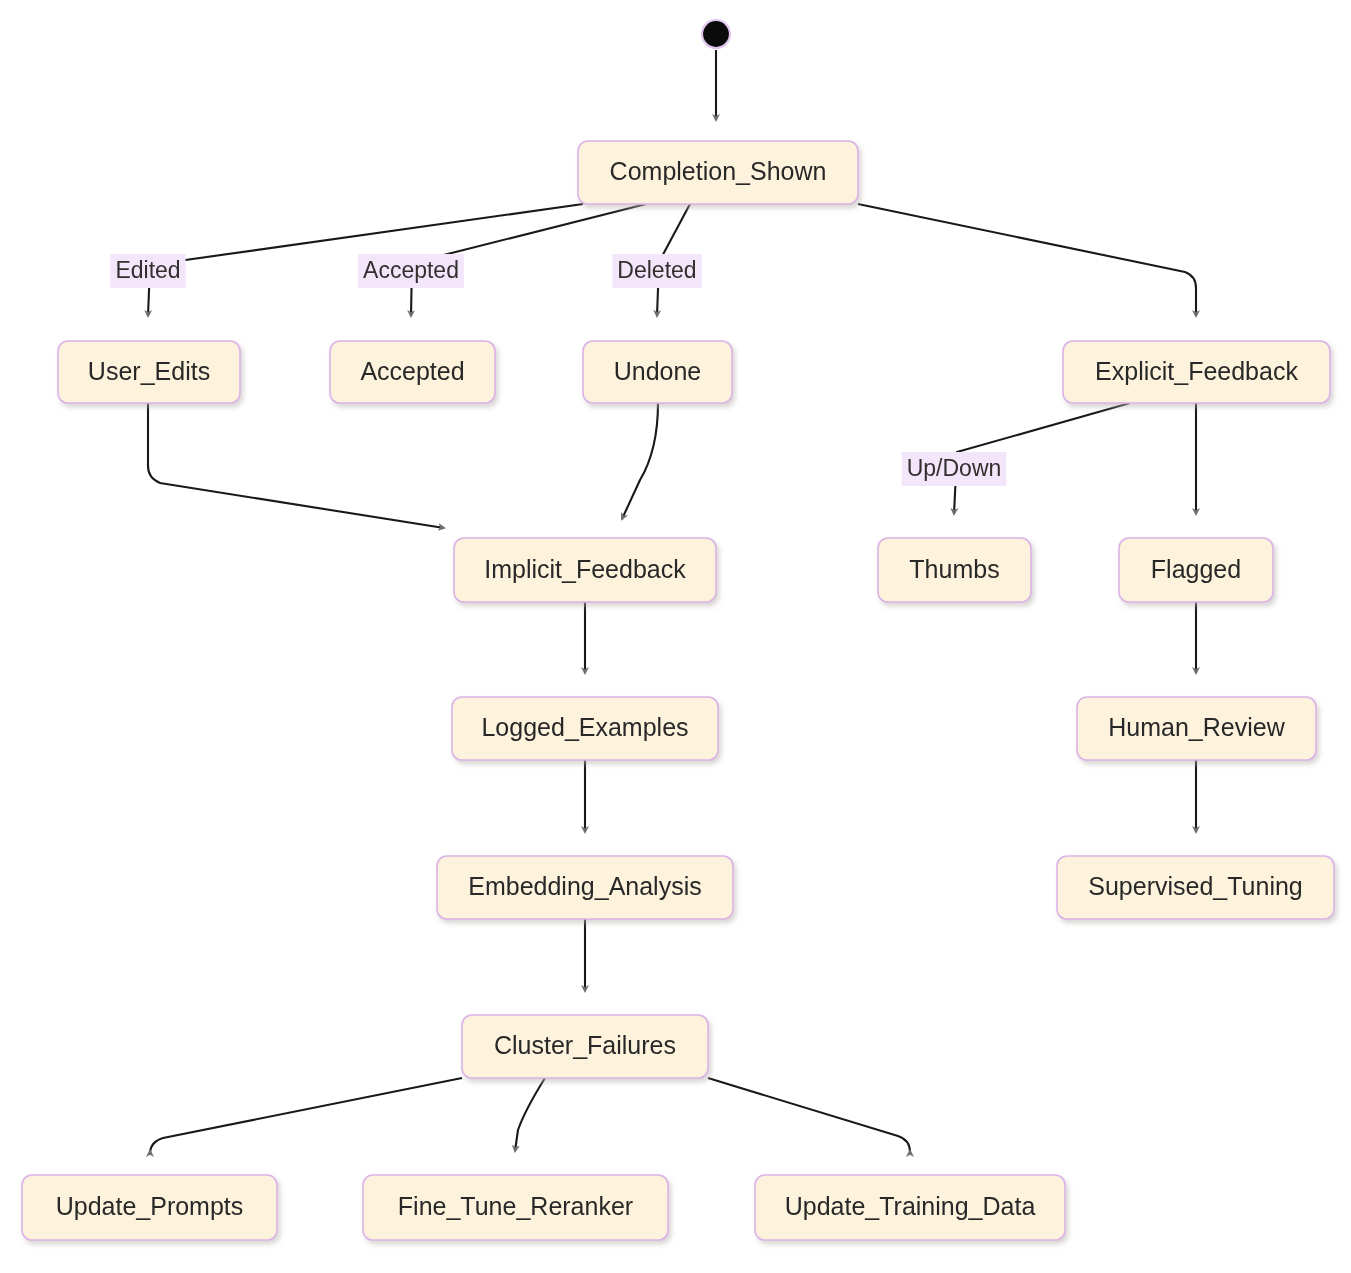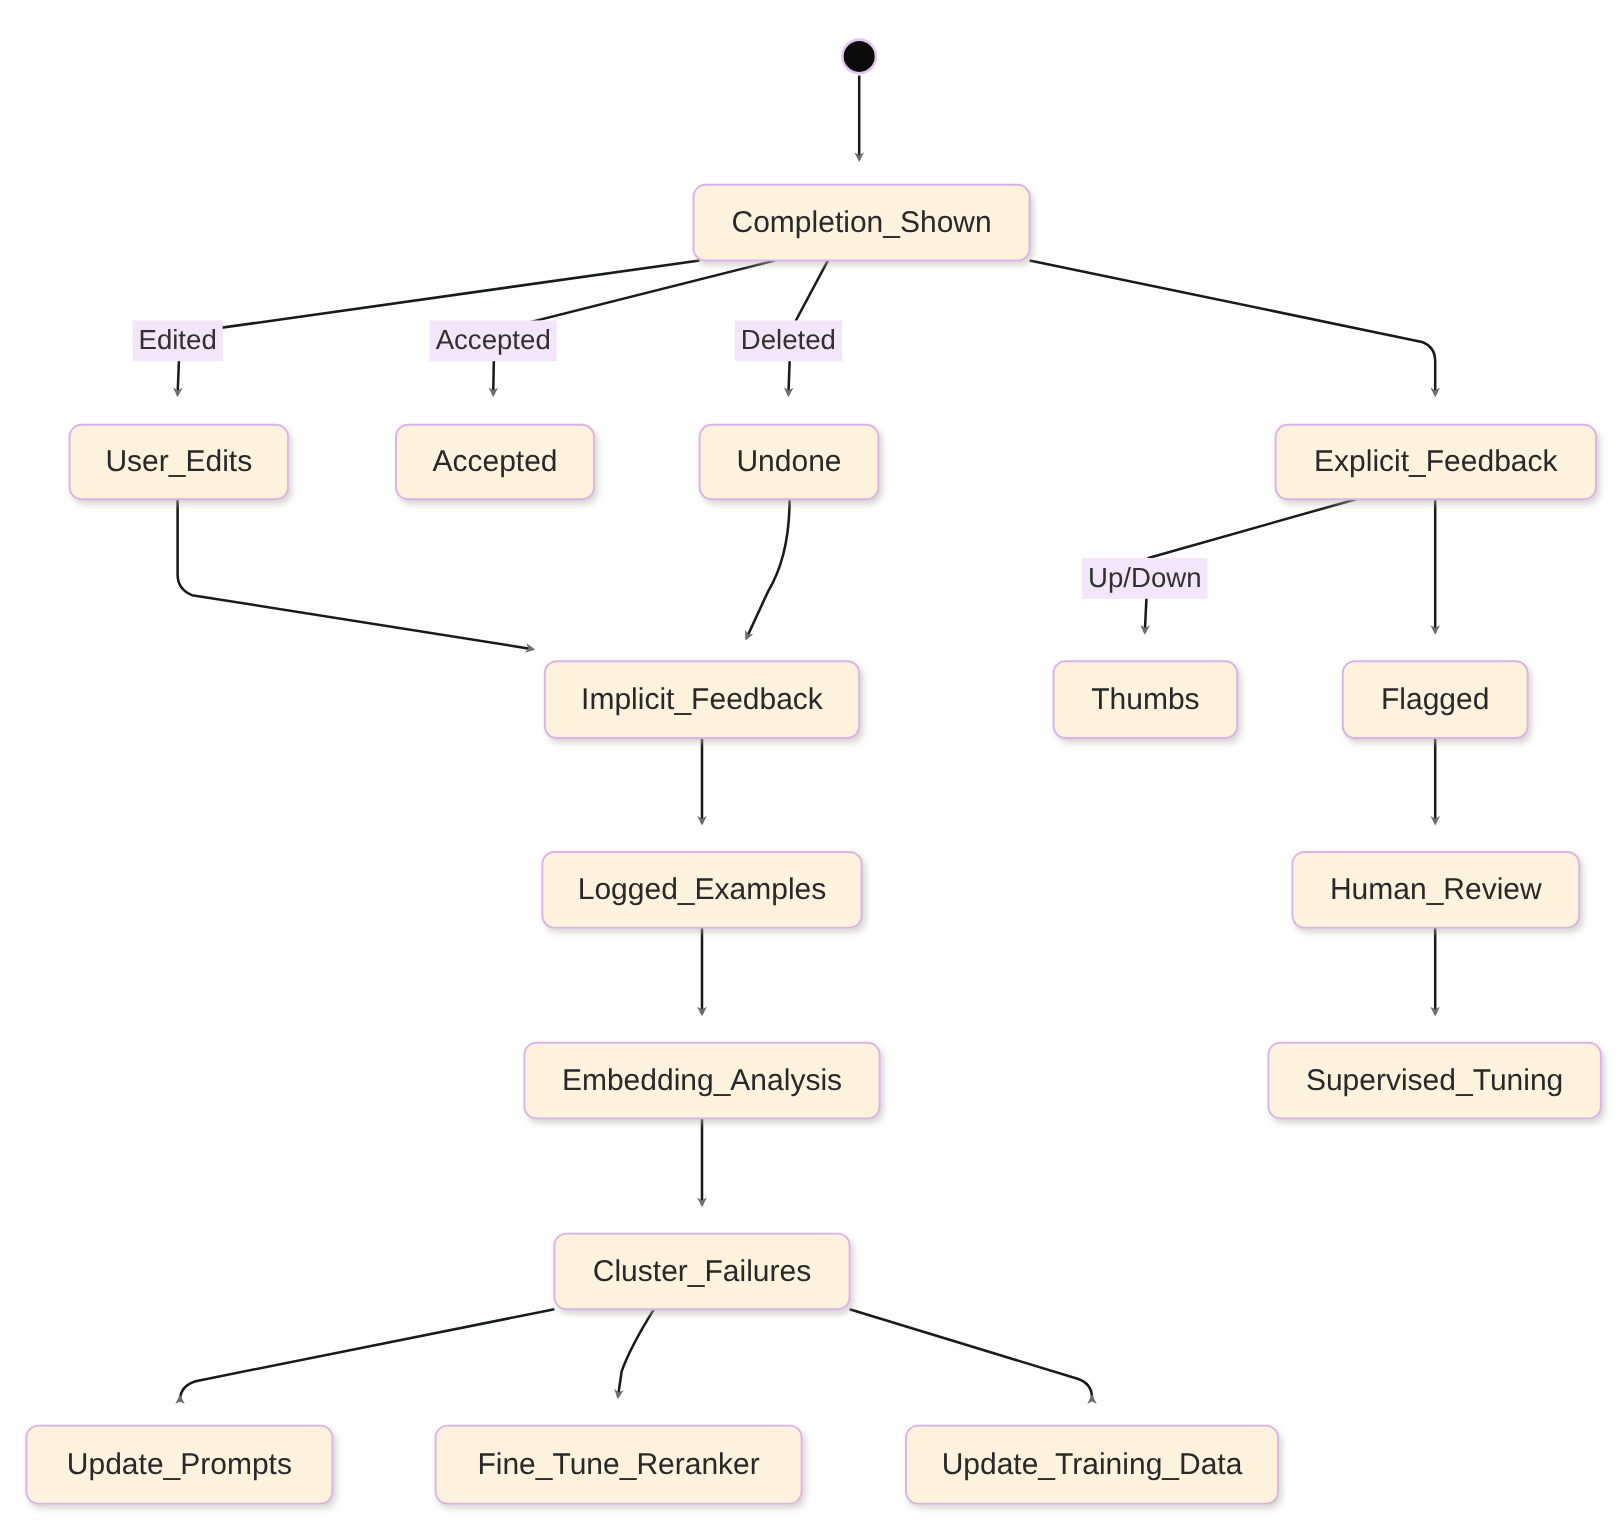--- a/index.html
+++ b/index.html
@@ -11,21 +11,20 @@
     width: 1351px;
     height: 1273px;
     font-family: "Liberation Sans", sans-serif;
     overflow: hidden;
   }
   #diagram-root {
     position: relative;
     width: 1351px;
     height: 1123px;
     background: #ffffff;
-    margin-top: 13px;
   }
   svg#flow-svg {
     position: absolute;
     left: 0;
     top: 0;
     width: 1351px;
     height: 1273px;
   }
   .edge-path {
     fill: none;

